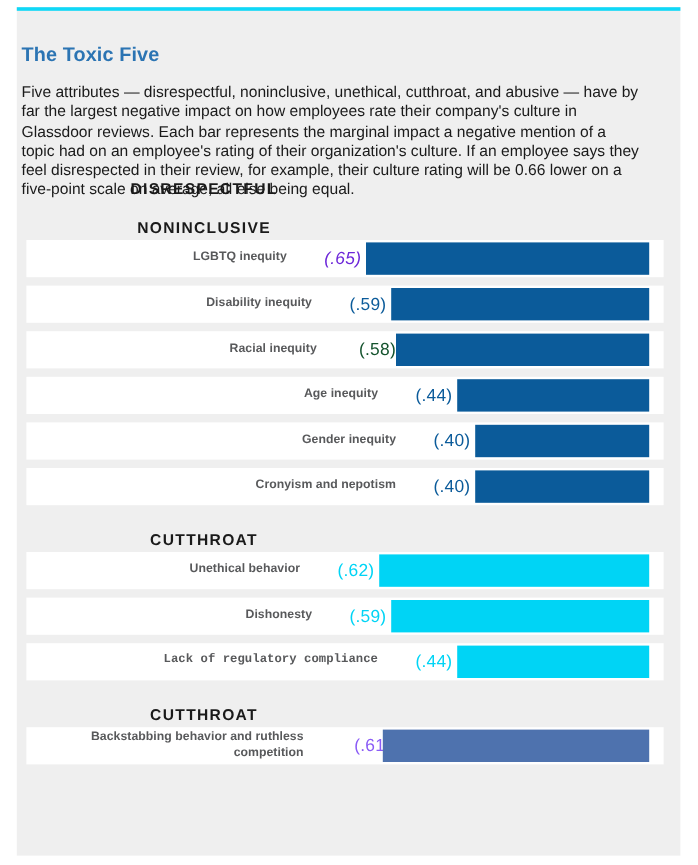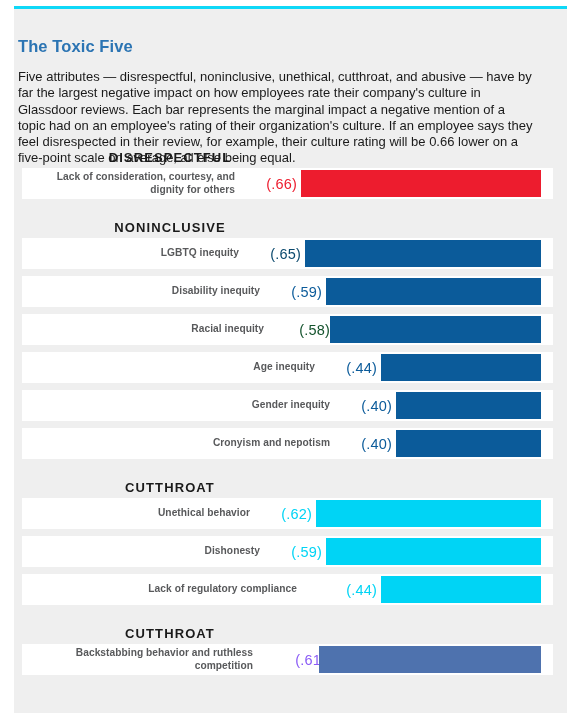--- a/index.html
+++ b/index.html
@@ -120,37 +120,29 @@
 
 <div id="figure-card"></div>
 <div id="top-rule"></div>
 
 <h1 id="headline">The Toxic Five</h1>
 <p id="deck">Five attributes — disrespectful, noninclusive, unethical, cutthroat, and abusive — have by far the largest negative impact on how employees rate their company's culture in Glassdoor reviews. Each bar represents the marginal impact a negative mention of a topic had on an employee's rating of their organization's culture. If an employee says they feel disrespected in their review, for example, their culture rating will be 0.66 lower on a five-point scale on average, all else being equal.</p>
 
 <div class="chart" id="chart">
     <div class="section">
       <div class="section-heading">DISRESPECTFUL</div>
-      <div class="rows">
-        <div class="row">
-          <div class="row-strip"></div>
-          <div class="row-label" style="left: 30px; width: 205px;">Lack of consideration, courtesy, and dignity for others</div>
-          <div class="row-value" style="left: 237px; width: 60px; color: rgb(237, 28, 46);">(.66)</div>
-          <div class="row-bar" style="left: 301px; width: 240px; background: rgb(237, 28, 46);"></div>
-        </div>
-      </div>
       <div class="gap"></div>
     </div>
     <div class="section">
       <div class="section-heading">NONINCLUSIVE</div>
       <div class="rows">
         <div class="row">
           <div class="row-strip"></div>
           <div class="row-label" style="left: 30px; width: 209px;">LGBTQ inequity</div>
-          <div class="row-value" style="left: 241px; width: 60px; color: #0c4a6e;">(.65)</div>
+          <div class="row-value" style="left: 241px; width: 60px; color: #6d28d9; font-style: italic;">(.65)</div>
           <div class="row-bar" style="left: 305px; width: 236px; background: rgb(11, 91, 154);"></div>
         </div>
         <div class="row">
           <div class="row-strip"></div>
           <div class="row-label" style="left: 30px; width: 230px;">Disability inequity</div>
           <div class="row-value" style="left: 262px; width: 60px; color: rgb(11, 91, 154);">(.59)</div>
           <div class="row-bar" style="left: 326px; width: 215px; background: rgb(11, 91, 154);"></div>
         </div>
         <div class="row">
           <div class="row-strip"></div>
@@ -189,21 +181,21 @@
           <div class="row-bar" style="left: 316px; width: 225px; background: rgb(0, 212, 245);"></div>
         </div>
         <div class="row">
           <div class="row-strip"></div>
           <div class="row-label" style="left: 30px; width: 230px;">Dishonesty</div>
           <div class="row-value" style="left: 262px; width: 60px; color: rgb(0, 212, 245);">(.59)</div>
           <div class="row-bar" style="left: 326px; width: 215px; background: rgb(0, 212, 245);"></div>
         </div>
         <div class="row">
           <div class="row-strip"></div>
-          <div class="row-label" style="left: 12px; width: 285px;">Lack of regulatory compliance</div>
+          <div class="row-label" style="left: 30px; width: 285px; font-family: Liberation Mono, monospace;">Lack of regulatory compliance</div>
           <div class="row-value" style="left: 317px; width: 60px; color: rgb(0, 212, 245);">(.44)</div>
           <div class="row-bar" style="left: 381px; width: 160px; background: rgb(0, 212, 245);"></div>
         </div>
       </div>
       <div class="gap"></div>
     </div>
     <div class="section">
       <div class="section-heading">CUTTHROAT</div>
       <div class="rows">
         <div class="row">

